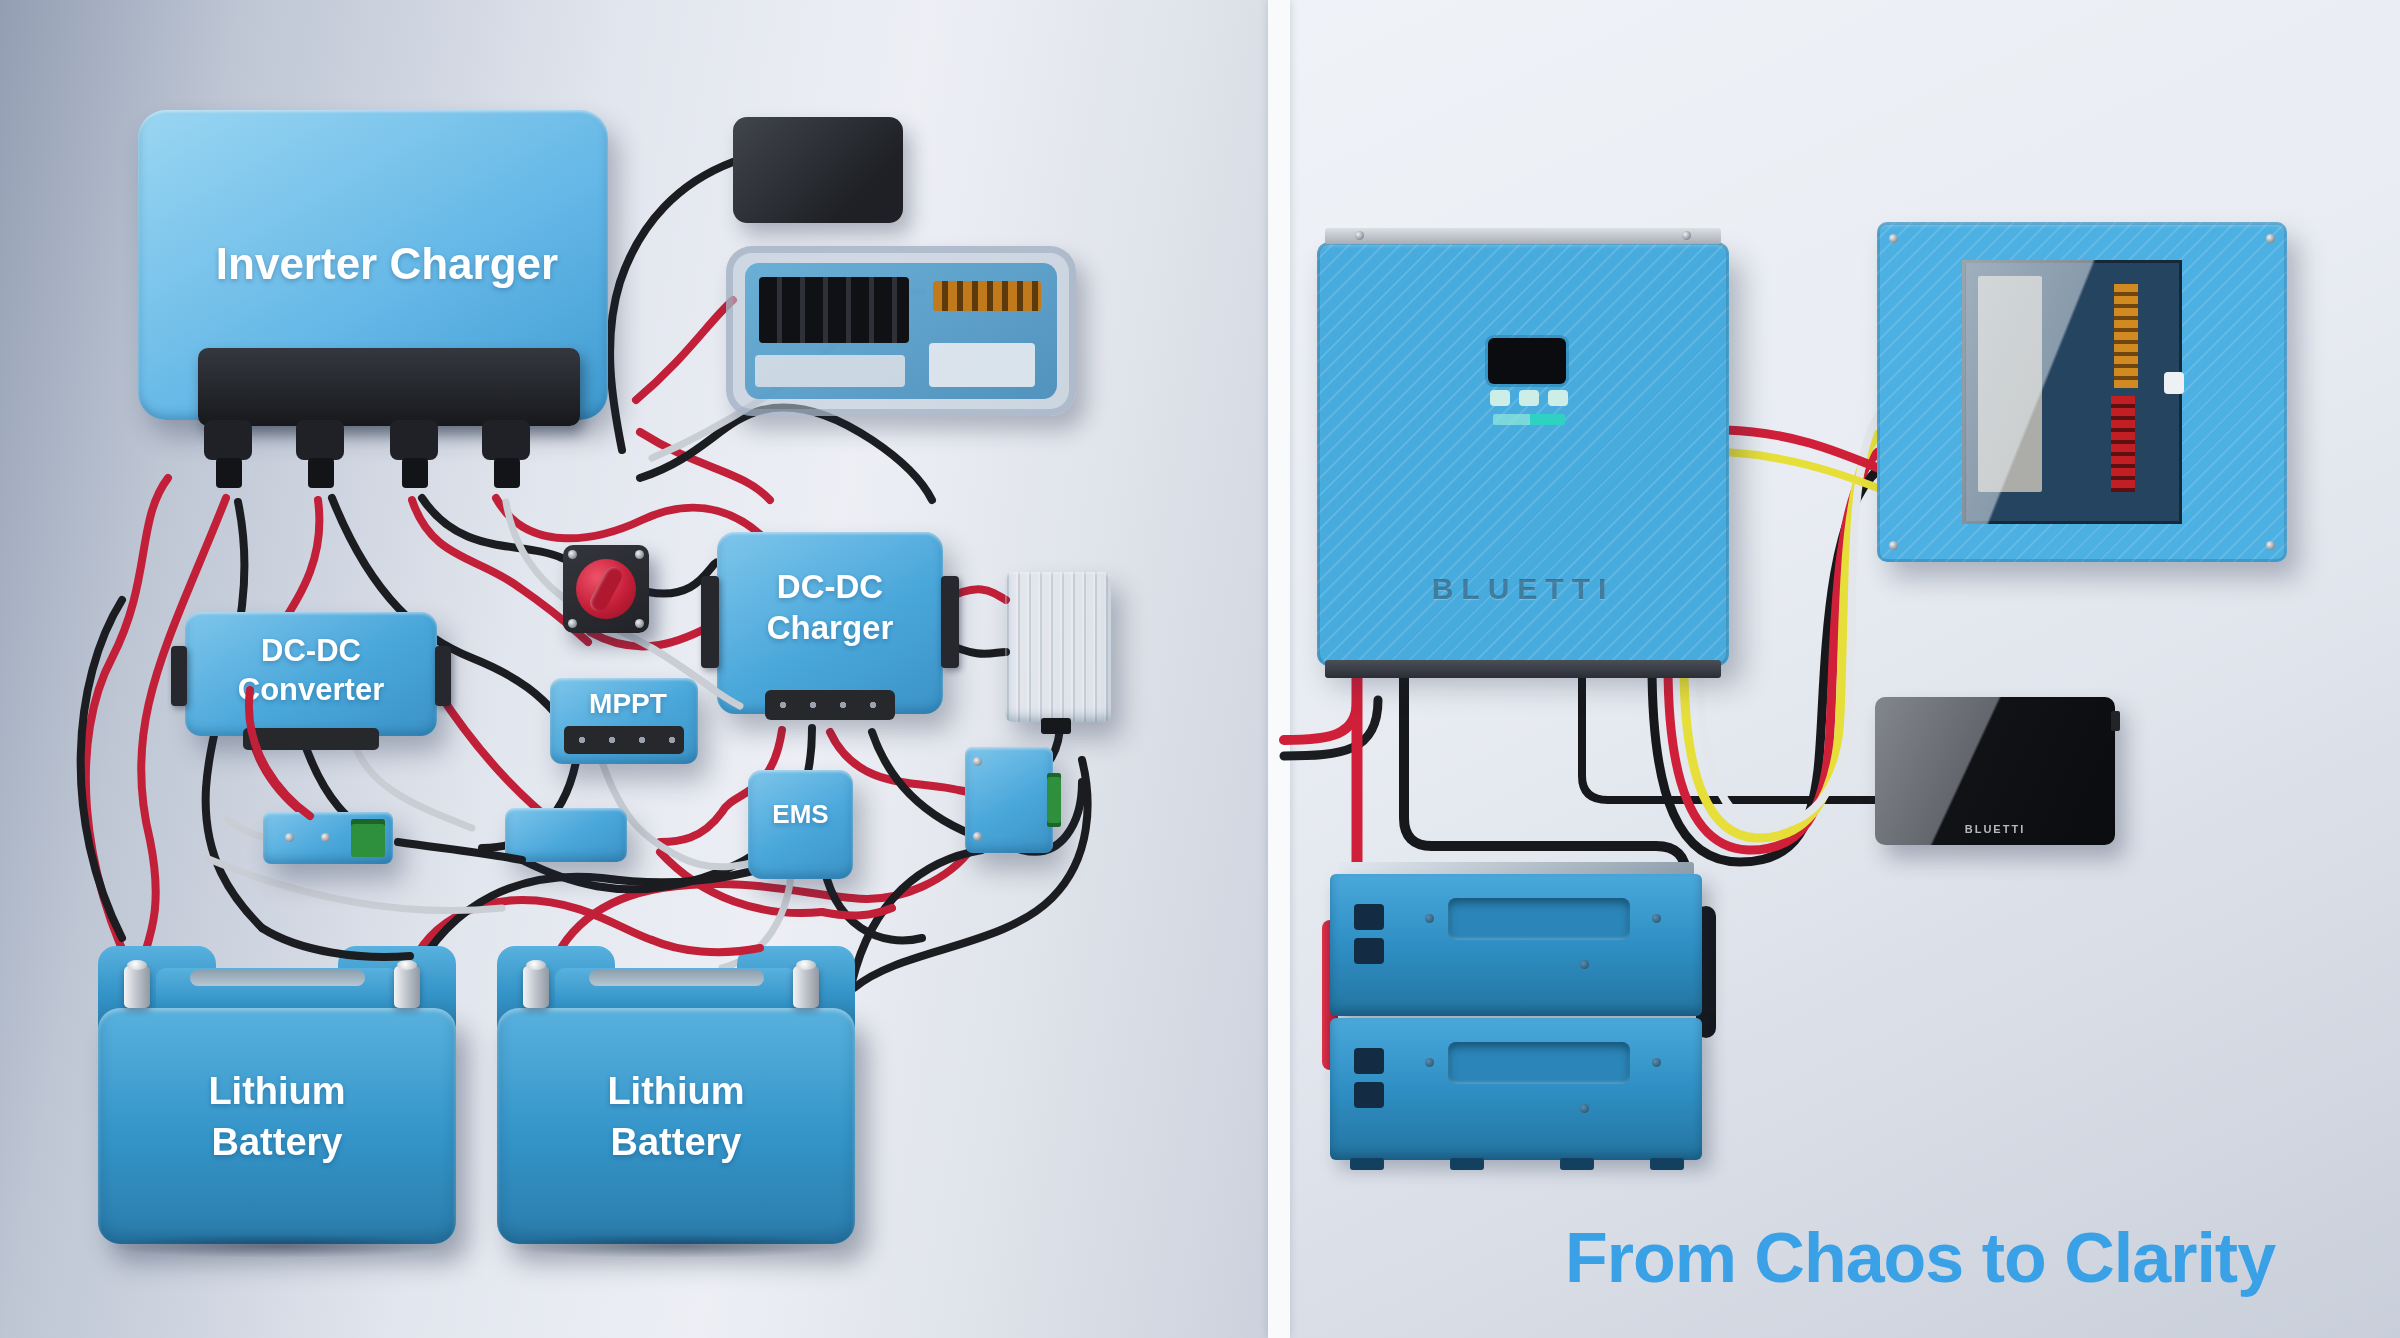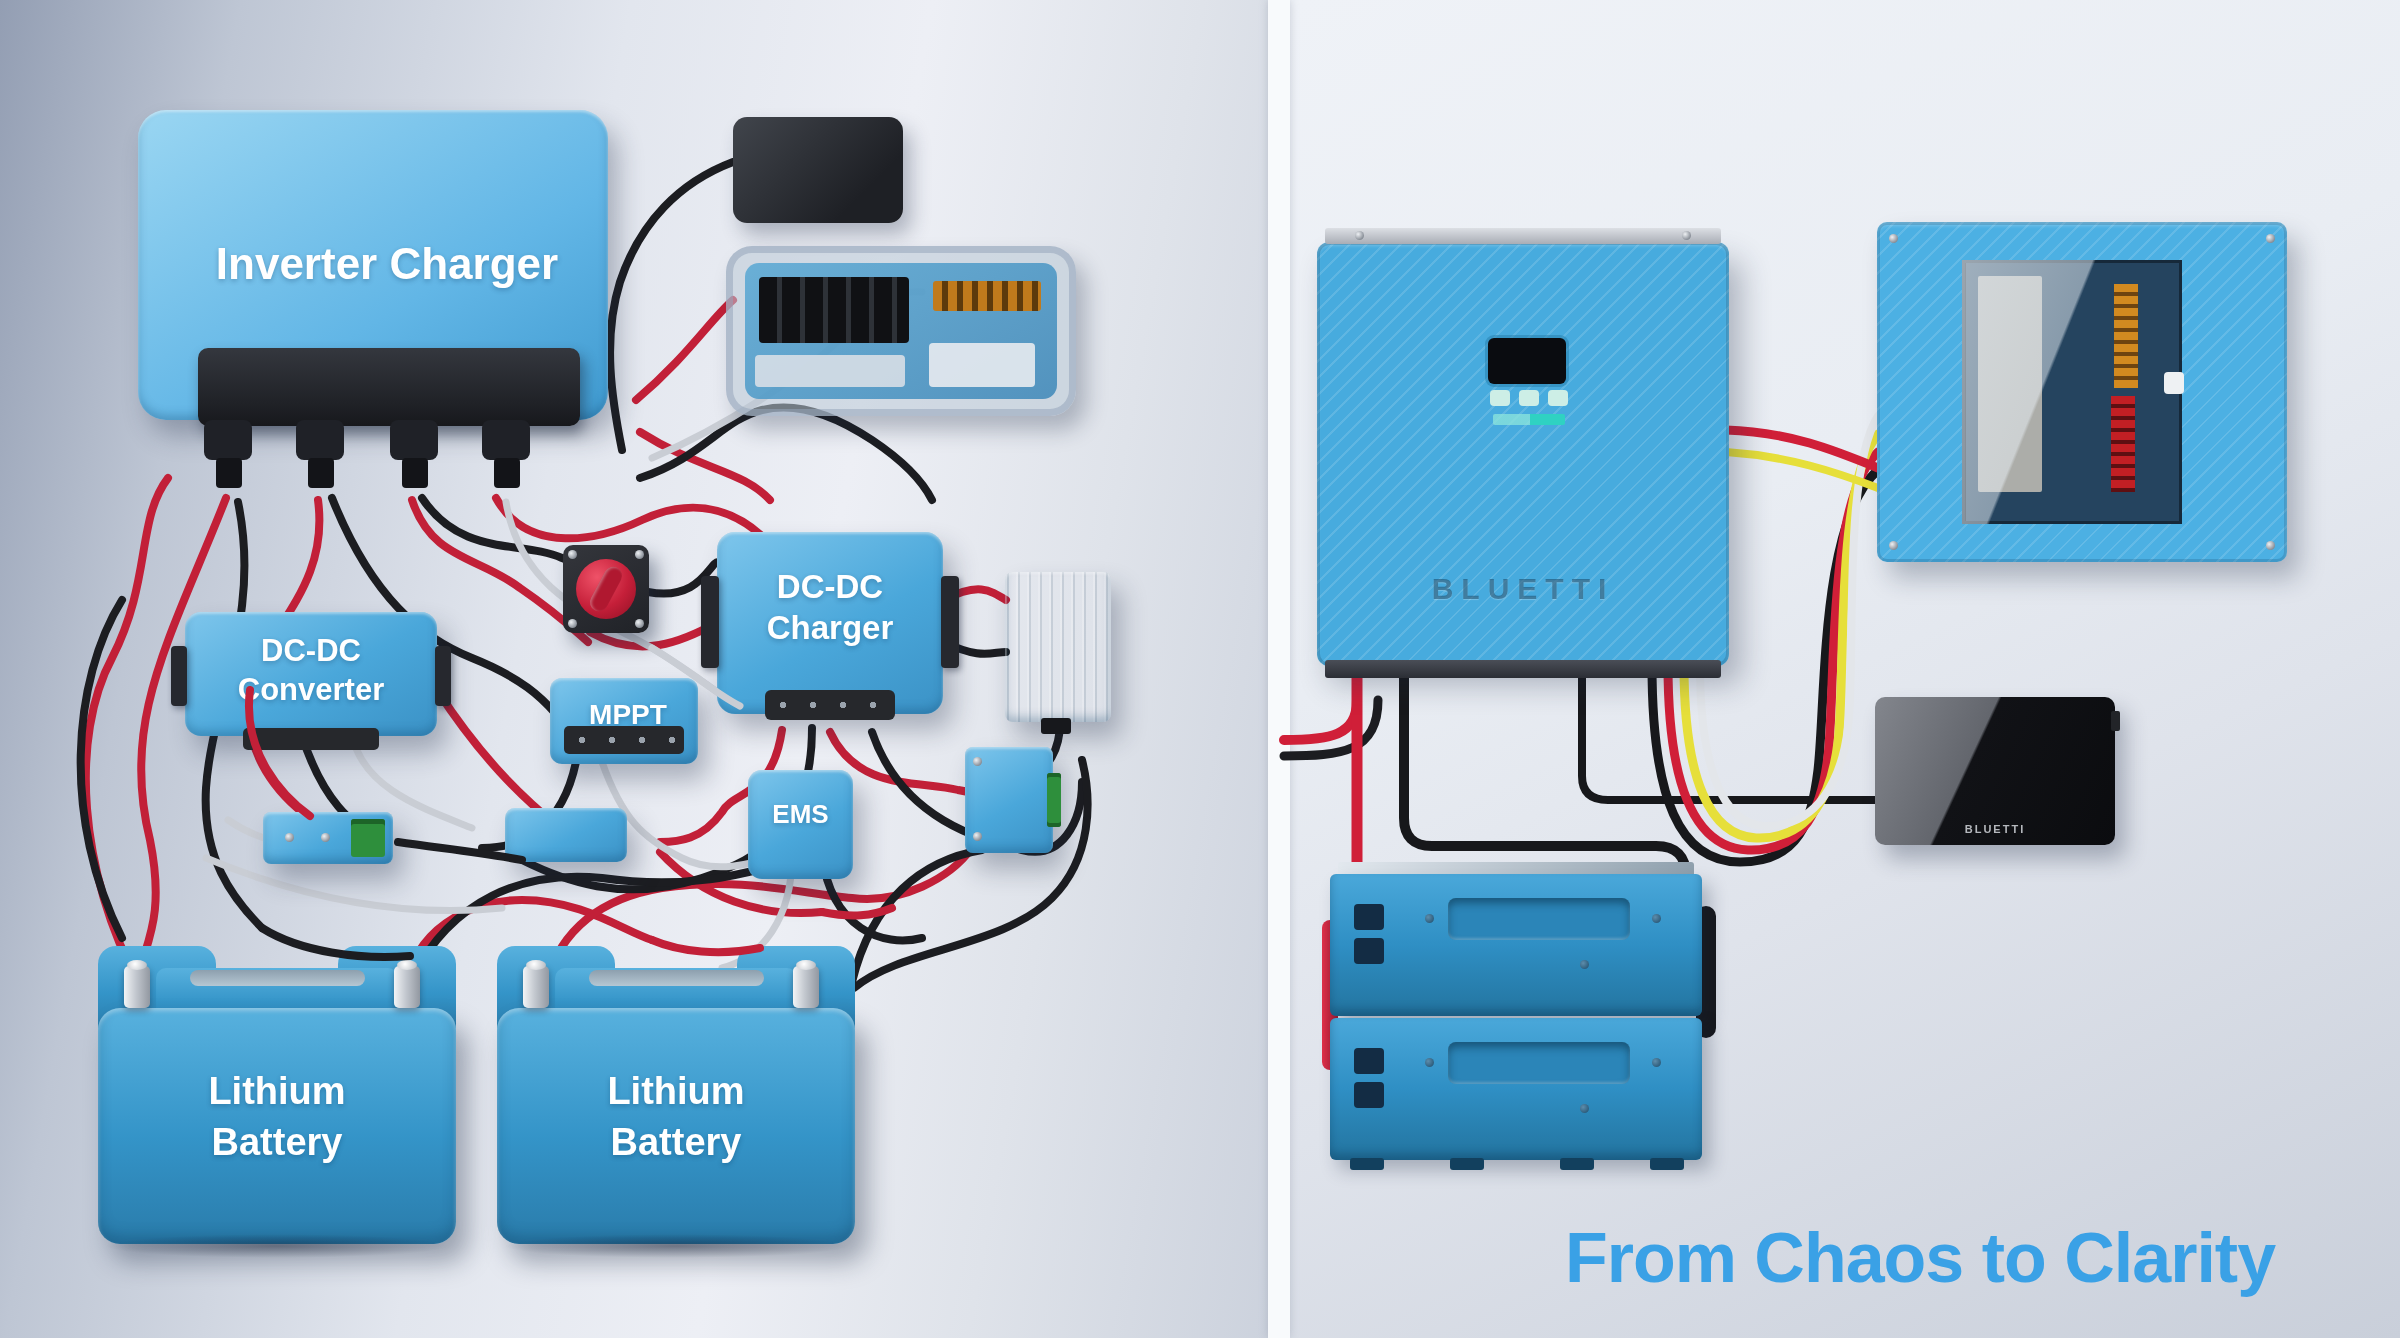--- a/index.html
+++ b/index.html
@@ -148,21 +148,21 @@
 
   <div class="comp" style="left:185px;top:612px;width:252px;height:124px;border-radius:16px;">
     <div class="tab" style="left:-14px;top:34px;width:16px;height:60px;"></div>
     <div class="tab" style="left:250px;top:34px;width:16px;height:60px;"></div>
     <div class="lbl" style="top:20px;font-size:31px;">DC-DC
 Converter</div>
     <div class="abs" style="left:58px;top:116px;width:136px;height:22px;background:#26282c;border-radius:5px;"></div>
   </div>
 
   <div class="comp" style="left:550px;top:678px;width:148px;height:86px;border-radius:12px;">
-    <div class="lbl" style="top:19px;font-size:28px;margin-left:8px;">MPPT</div>
+    <div class="lbl" style="top:8px;font-size:28px;margin-left:8px;">MPPT</div>
     <div class="dotstrip d4" style="left:14px;top:48px;width:120px;height:28px;"></div>
   </div>
 
   <div class="comp" style="left:717px;top:532px;width:226px;height:182px;border-radius:18px;">
     <div class="tab" style="left:-16px;top:44px;width:18px;height:92px;"></div>
     <div class="tab" style="left:224px;top:44px;width:18px;height:92px;"></div>
     <div class="lbl" style="top:34px;font-size:33px;">DC-DC
 Charger</div>
     <div class="dotstrip d4" style="left:48px;top:158px;width:130px;height:30px;border-radius:6px;"></div>
   </div>

